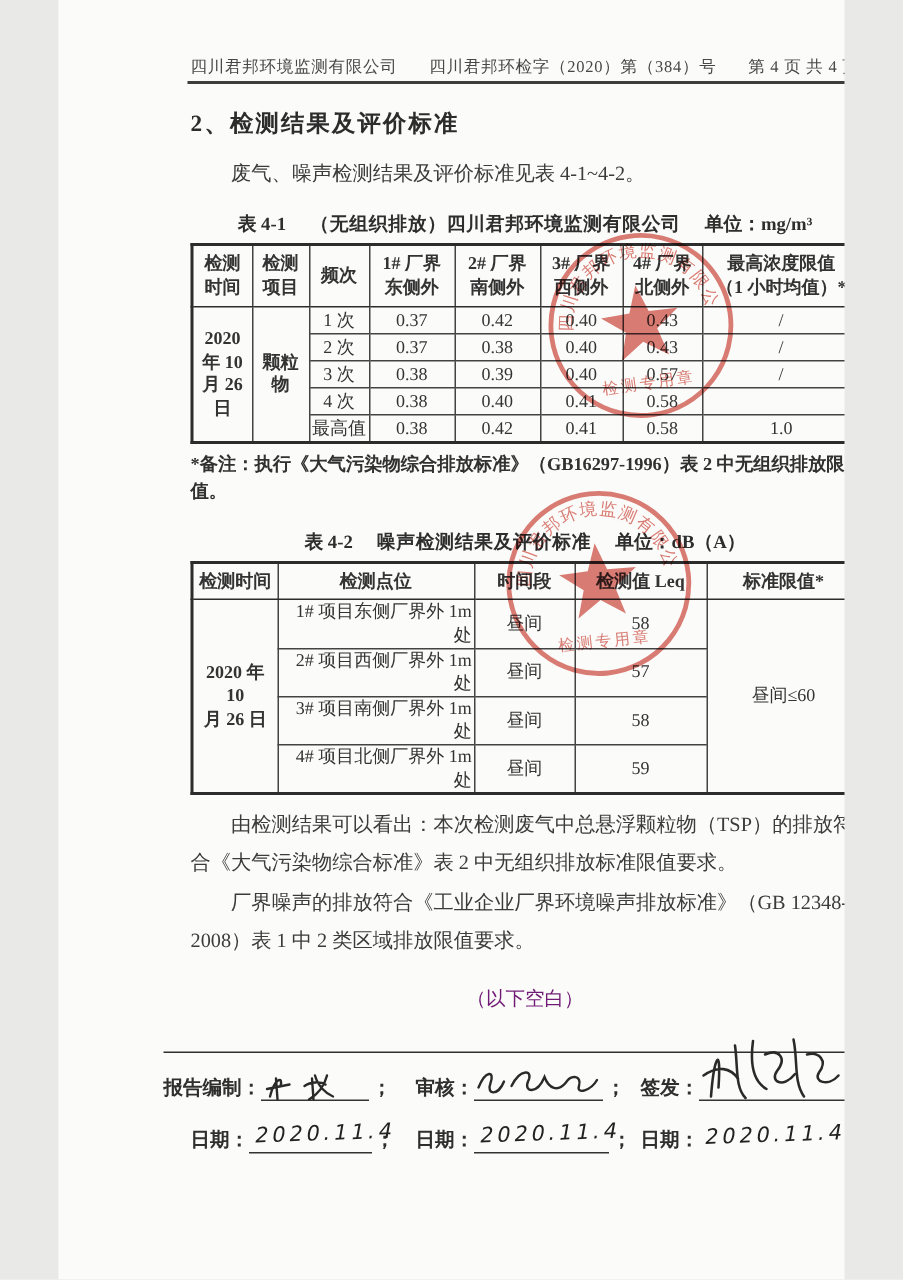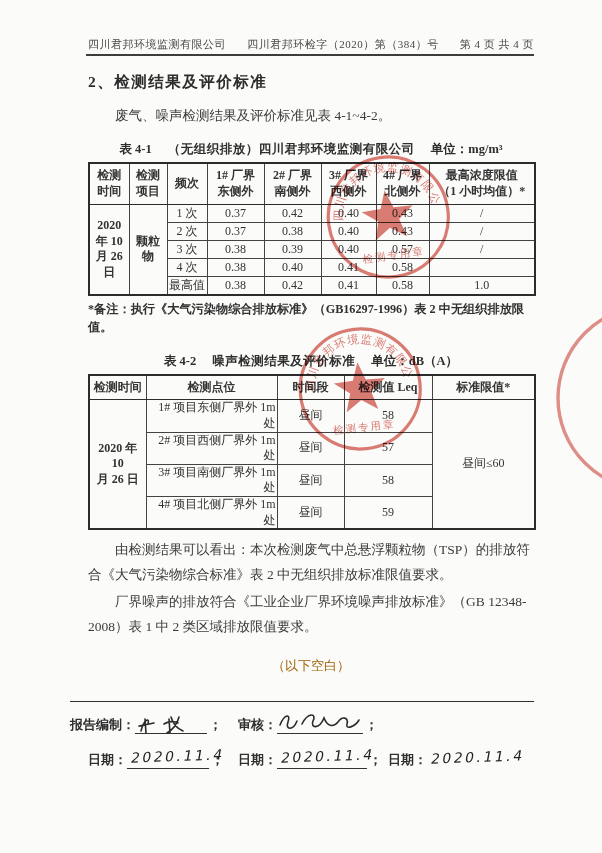--- a/index.html
+++ b/index.html
@@ -1,16 +1,16 @@
 <!DOCTYPE html>
 <html><head>
 <meta charset="utf-8">
 <style>
   html,body{margin:0;padding:0;background:#e9e9e7;}
-  .page{position:relative;width:602px;height:853px;margin:0 auto;background:#fbfbf9;
+  .page{position:relative;width:524px;height:853px;margin:0 auto;background:#fbfbf9;
         overflow:hidden;font-family:"Liberation Serif","DejaVu Serif",serif;color:#3a3a3a;}
 
   
   .hdr{position:absolute;top:37px;left:88px;width:446px;display:flex;
        justify-content:space-between;font-size:11px;color:#474747;letter-spacing:.5px;}
   .hdr-rule{position:absolute;top:54px;left:86px;width:448px;height:2px;background:#3d3d3d;}
 
   
   .content{position:absolute;top:55px;left:88px;width:446px;}
   .sec-head{font-size:15.5px;font-weight:bold;color:#2c2c2c;margin:17px 0 0 0;letter-spacing:1.5px;}
@@ -26,21 +26,21 @@
           padding:0 1px;font-size:12px;line-height:1.3;color:#333;}
   table.t thead th{font-weight:bold;}
   #t1 thead th{height:40px;}
   #t1 tbody td{height:17px;}
   #t2 thead th{height:23px;}
   #t2 tbody td{height:18px;}
   #t2 tbody td.pt{text-align:right;}
   table.t thead th{border-bottom:1.5px solid #2c2c2c;}
   .pre{white-space:pre-line;font-weight:bold;}
   .note{font-size:12.2px;font-weight:bold;line-height:1.45;margin:5px 0 0 0;color:#313131;}
-  .blank{margin-top:14px;text-align:center;font-size:13px;text-indent:0;color:#a16207;}
+  .blank{margin-top:14px;text-align:center;font-size:13px;text-indent:0;color:#701a75;}
 
   
   .sig-block{position:absolute;left:70px;top:701px;width:464px;font-size:13px;}
   .sig-rule{height:1px;background:#2f2f2f;width:100%;}
   .sig-row{display:flex;align-items:flex-end;margin-top:12px;font-weight:bold;color:#2f2f2f;}
   .sig-col1{width:168px;display:flex;align-items:flex-end;}
   .sig-col2{width:150px;display:flex;align-items:flex-end;}
   .sig-col3{flex:1;display:flex;align-items:flex-end;}
   .date-row{margin-top:15px;}
   .date-row .ind{display:inline-block;width:18px;}
@@ -236,20 +236,33 @@
         <span class="slot" style="width:86px;">
           <svg class="sig-svg" width="86" height="28" viewBox="0 0 86 28">
             <g fill="none" stroke="#2a2a2a" stroke-width="1.6" stroke-linecap="round">
               <path d="M3,16 C8,4 14,5 11,13 C8,21 16,22 20,12"></path>
               <path d="M25,15 C31,3 40,4 36,12 C33,19 42,21 47,9 C50,17 56,19 61,13 C65,7 72,8 70,15 C68,21 78,18 82,11"></path>
             </g>
           </svg>
         </span>
         <span class="semi">；</span>
       </div>
+      <div class="sig-col3">
+        <span>签发：</span>
+        <span class="slot" style="width:98px;">
+          <svg class="sig-svg" width="98" height="46" viewBox="0 0 98 46" style="bottom:-4px;">
+            <g fill="none" stroke="#2a2a2a" stroke-width="1.7" stroke-linecap="round">
+              <path d="M8,40 C10,14 15,4 13,34 M3,26 C13,19 21,21 26,28"></path>
+              <path d="M24,6 C26,20 24,34 31,41 M36,3 C34,18 36,30 45,35"></path>
+              <path d="M44,12 C53,8 59,14 52,23 C47,30 56,35 64,25"></path>
+              <path d="M63,2 C66,16 63,30 70,40 M72,12 C80,10 86,16 80,24 C76,30 86,34 93,26"></path>
+            </g>
+          </svg>
+        </span>
+      </div>
     </div>
 
     <div class="sig-row date-row">
       <div class="sig-col1">
         <span class="ind"></span>
         <span>日期：</span>
         <span class="slot" style="width:82px;">
           <span class="hand">2020.11.4</span>
         </span>
         <span class="semi">；</span>

